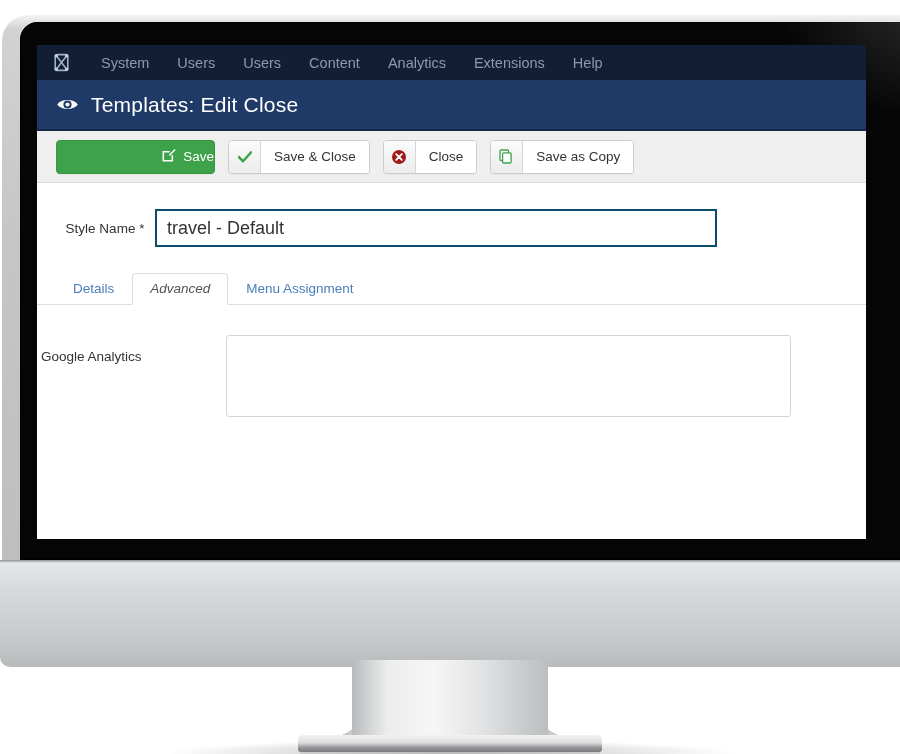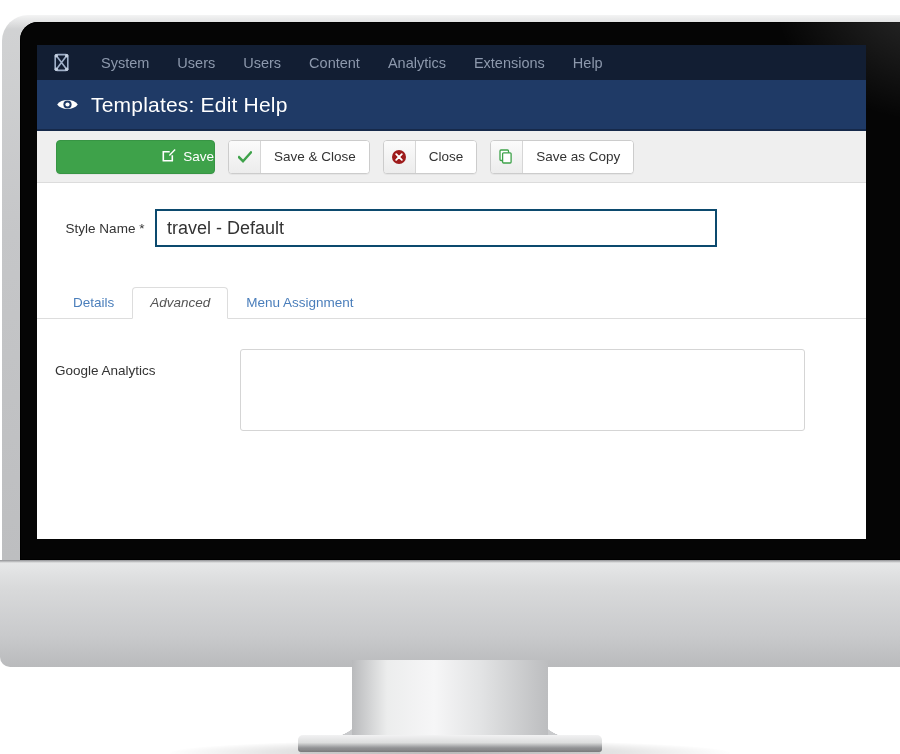--- a/index.html
+++ b/index.html
@@ -249,21 +249,21 @@
     font-size: 18px;
     color: #333333;
     padding: 0 10px;
     box-sizing: border-box;
     font-family: "Liberation Sans", sans-serif;
     outline: none;
   }
 
   
   .tabs {
-    margin-top: 40px;
+    margin-top: 26px;
     padding-left: 18px;
     display: flex;
     align-items: flex-end;
     height: 32px;
     position: relative;
   }
   .tabs::after {
     content: "";
     position: absolute;
     left: 0; right: 0; bottom: 0;
@@ -284,21 +284,21 @@
   .tab.active {
     color: #555555;
     background: #ffffff;
     border-color: #dddddd;
     border-bottom-color: #ffffff;
     font-style: italic;
   }
 
   .ga-row {
     display: flex;
-    padding-left: 18px;
+    padding-left: 4px;
     margin-top: 30px;
   }
   .ga-label {
     width: 185px;
     font-size: 13.5px;
     color: #333333;
     padding-top: 14px;
   }
   .ga-textarea {
     width: 565px;
@@ -351,21 +351,21 @@
       </div>
 
       <div class="pageheader">
         <span class="header-icon">
           <svg width="23" height="15" viewBox="0 0 23 15" aria-hidden="true">
             <path d="M1.2 7.5 C5 1.6 18 1.6 21.8 7.5 C18 13.4 5 13.4 1.2 7.5 Z" fill="#ffffff"></path>
             <circle cx="11.5" cy="7.5" r="4.1" fill="#1f3a66"></circle>
             <circle cx="11.5" cy="7.5" r="2.1" fill="#ffffff"></circle>
           </svg>
         </span>
-        <span class="header-title">Templates: Edit Help</span>
+        <span class="header-title">Templates: Edit Close</span>
       </div>
 
       <div class="toolbar">
 
         <div class="btn btn-save">
           <span class="save-inner">
             <span>
               <svg width="15" height="15" viewBox="0 0 15 15" aria-hidden="true">
                 <path d="M1.5 3 h7.2 v1.6 H3.1 v7.4 h7.4 V7.2 h1.6 V13 a0.6 0.6 0 0 1 -0.6 0.6 H2.1 a0.6 0.6 0 0 1 -0.6 -0.6 Z" fill="#ffffff"></path>
                 <path d="M13.6 1.1 l1.0 1.0 -5.3 5.3 -1.4 0.4 0.4 -1.4 Z" fill="#ffffff"></path>

